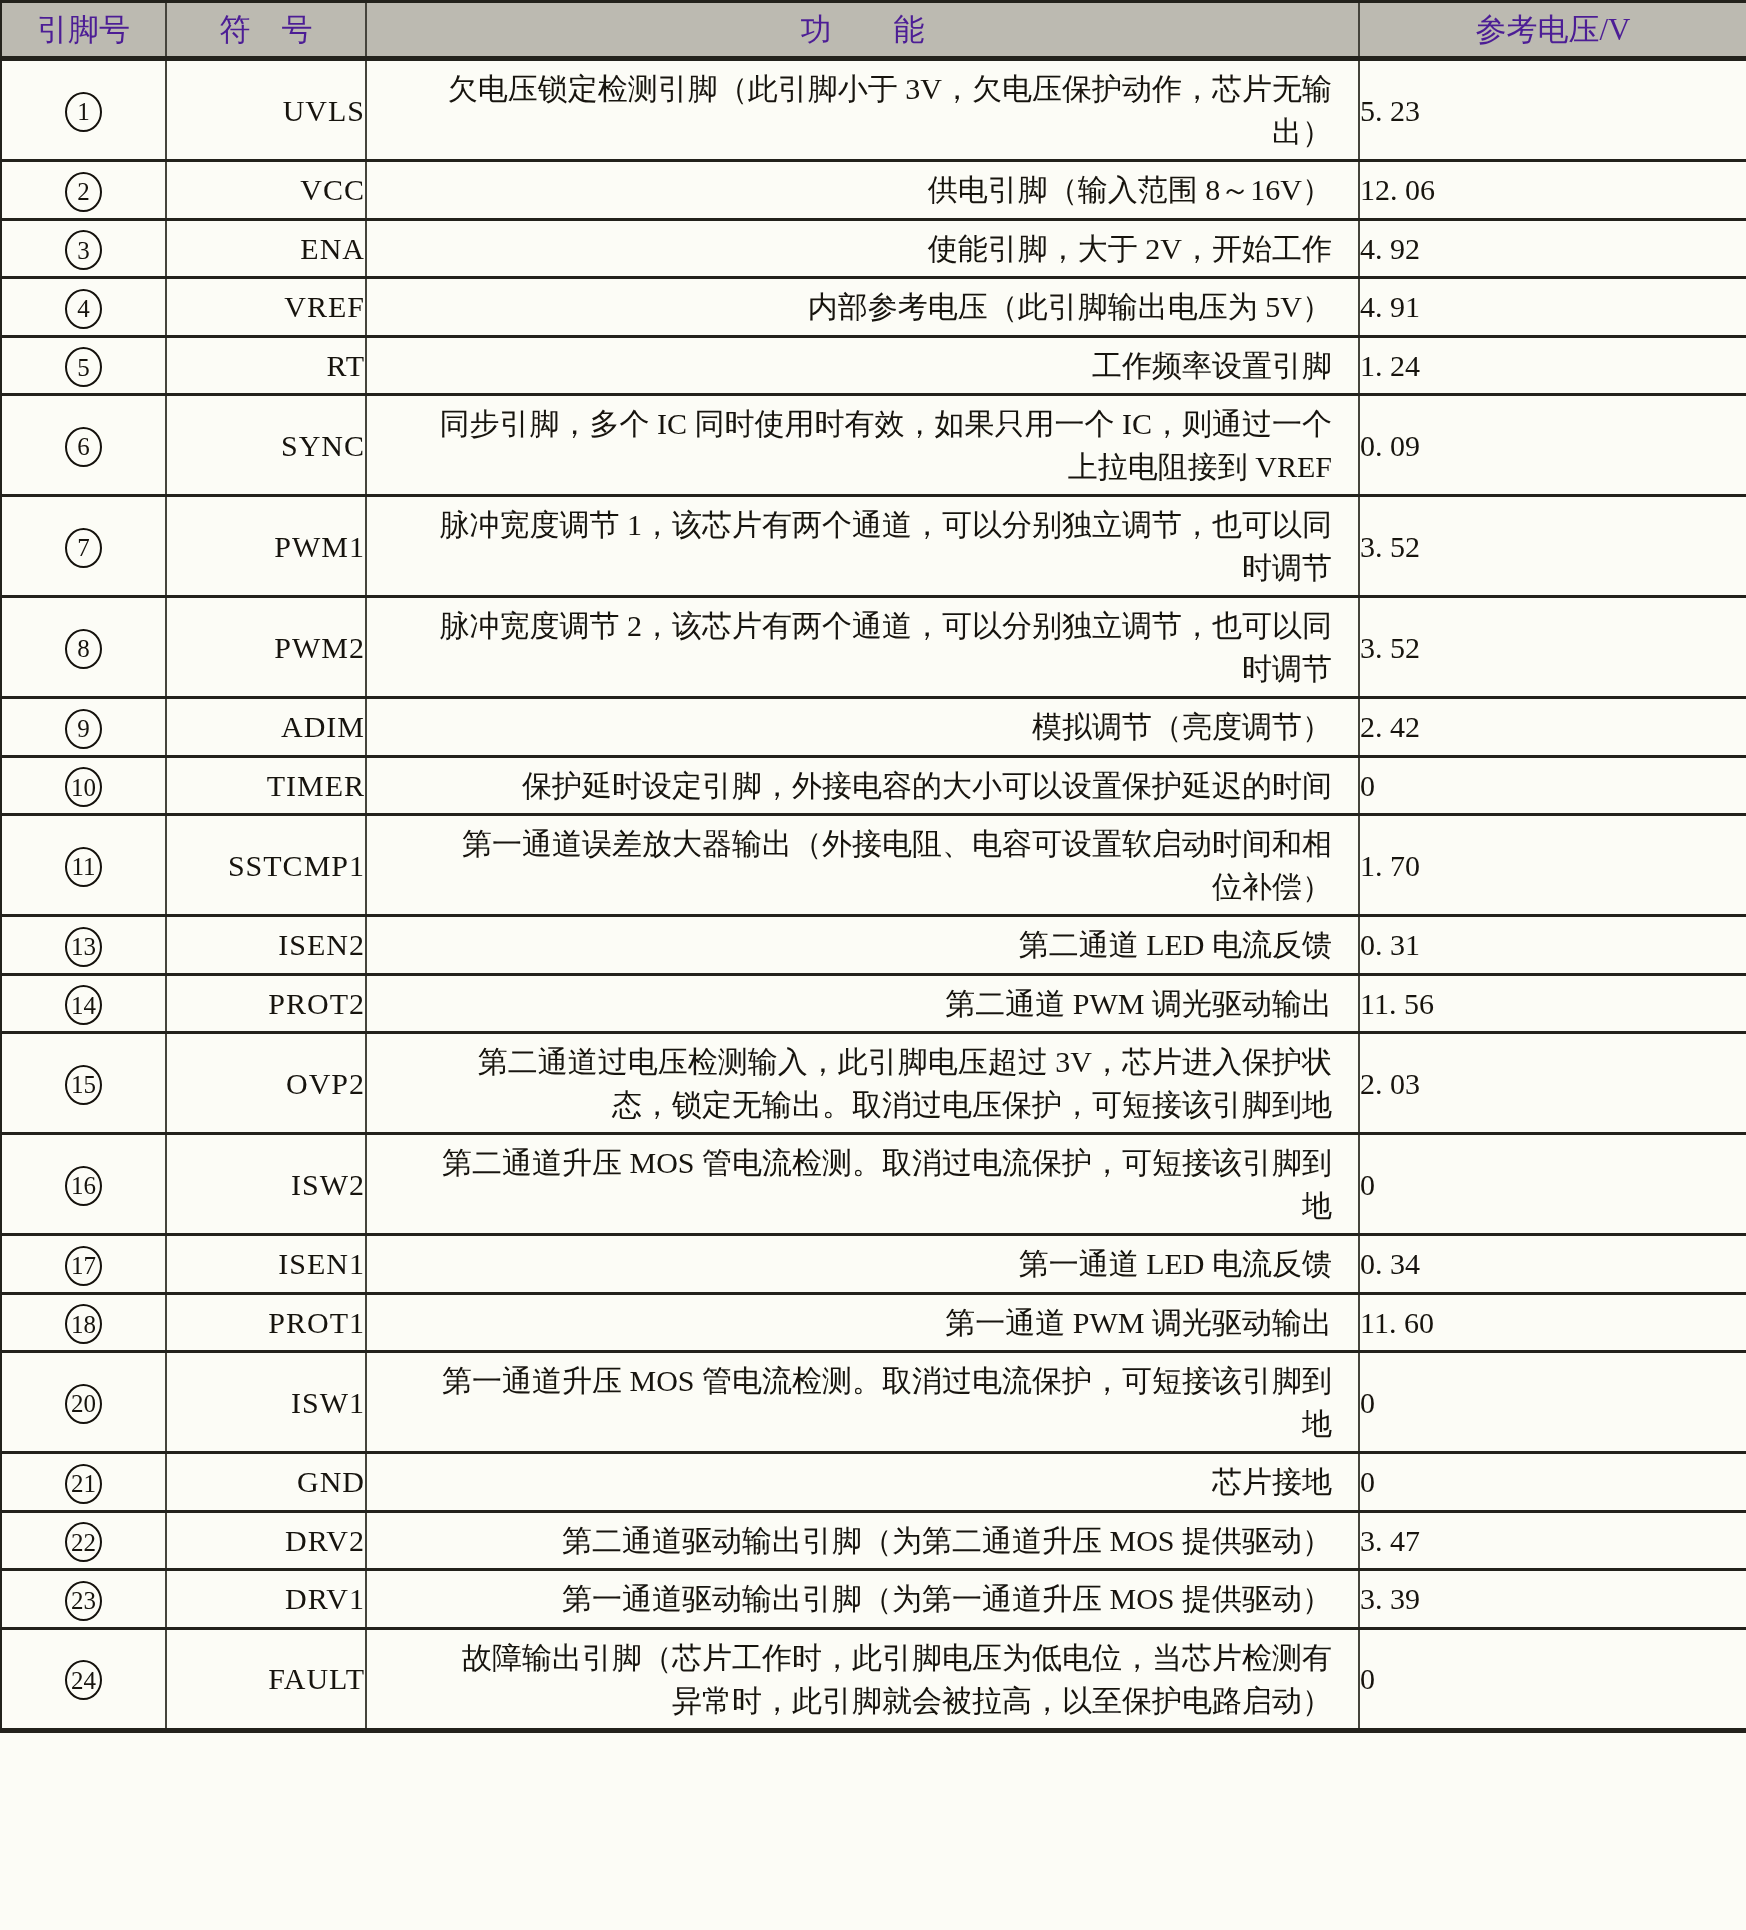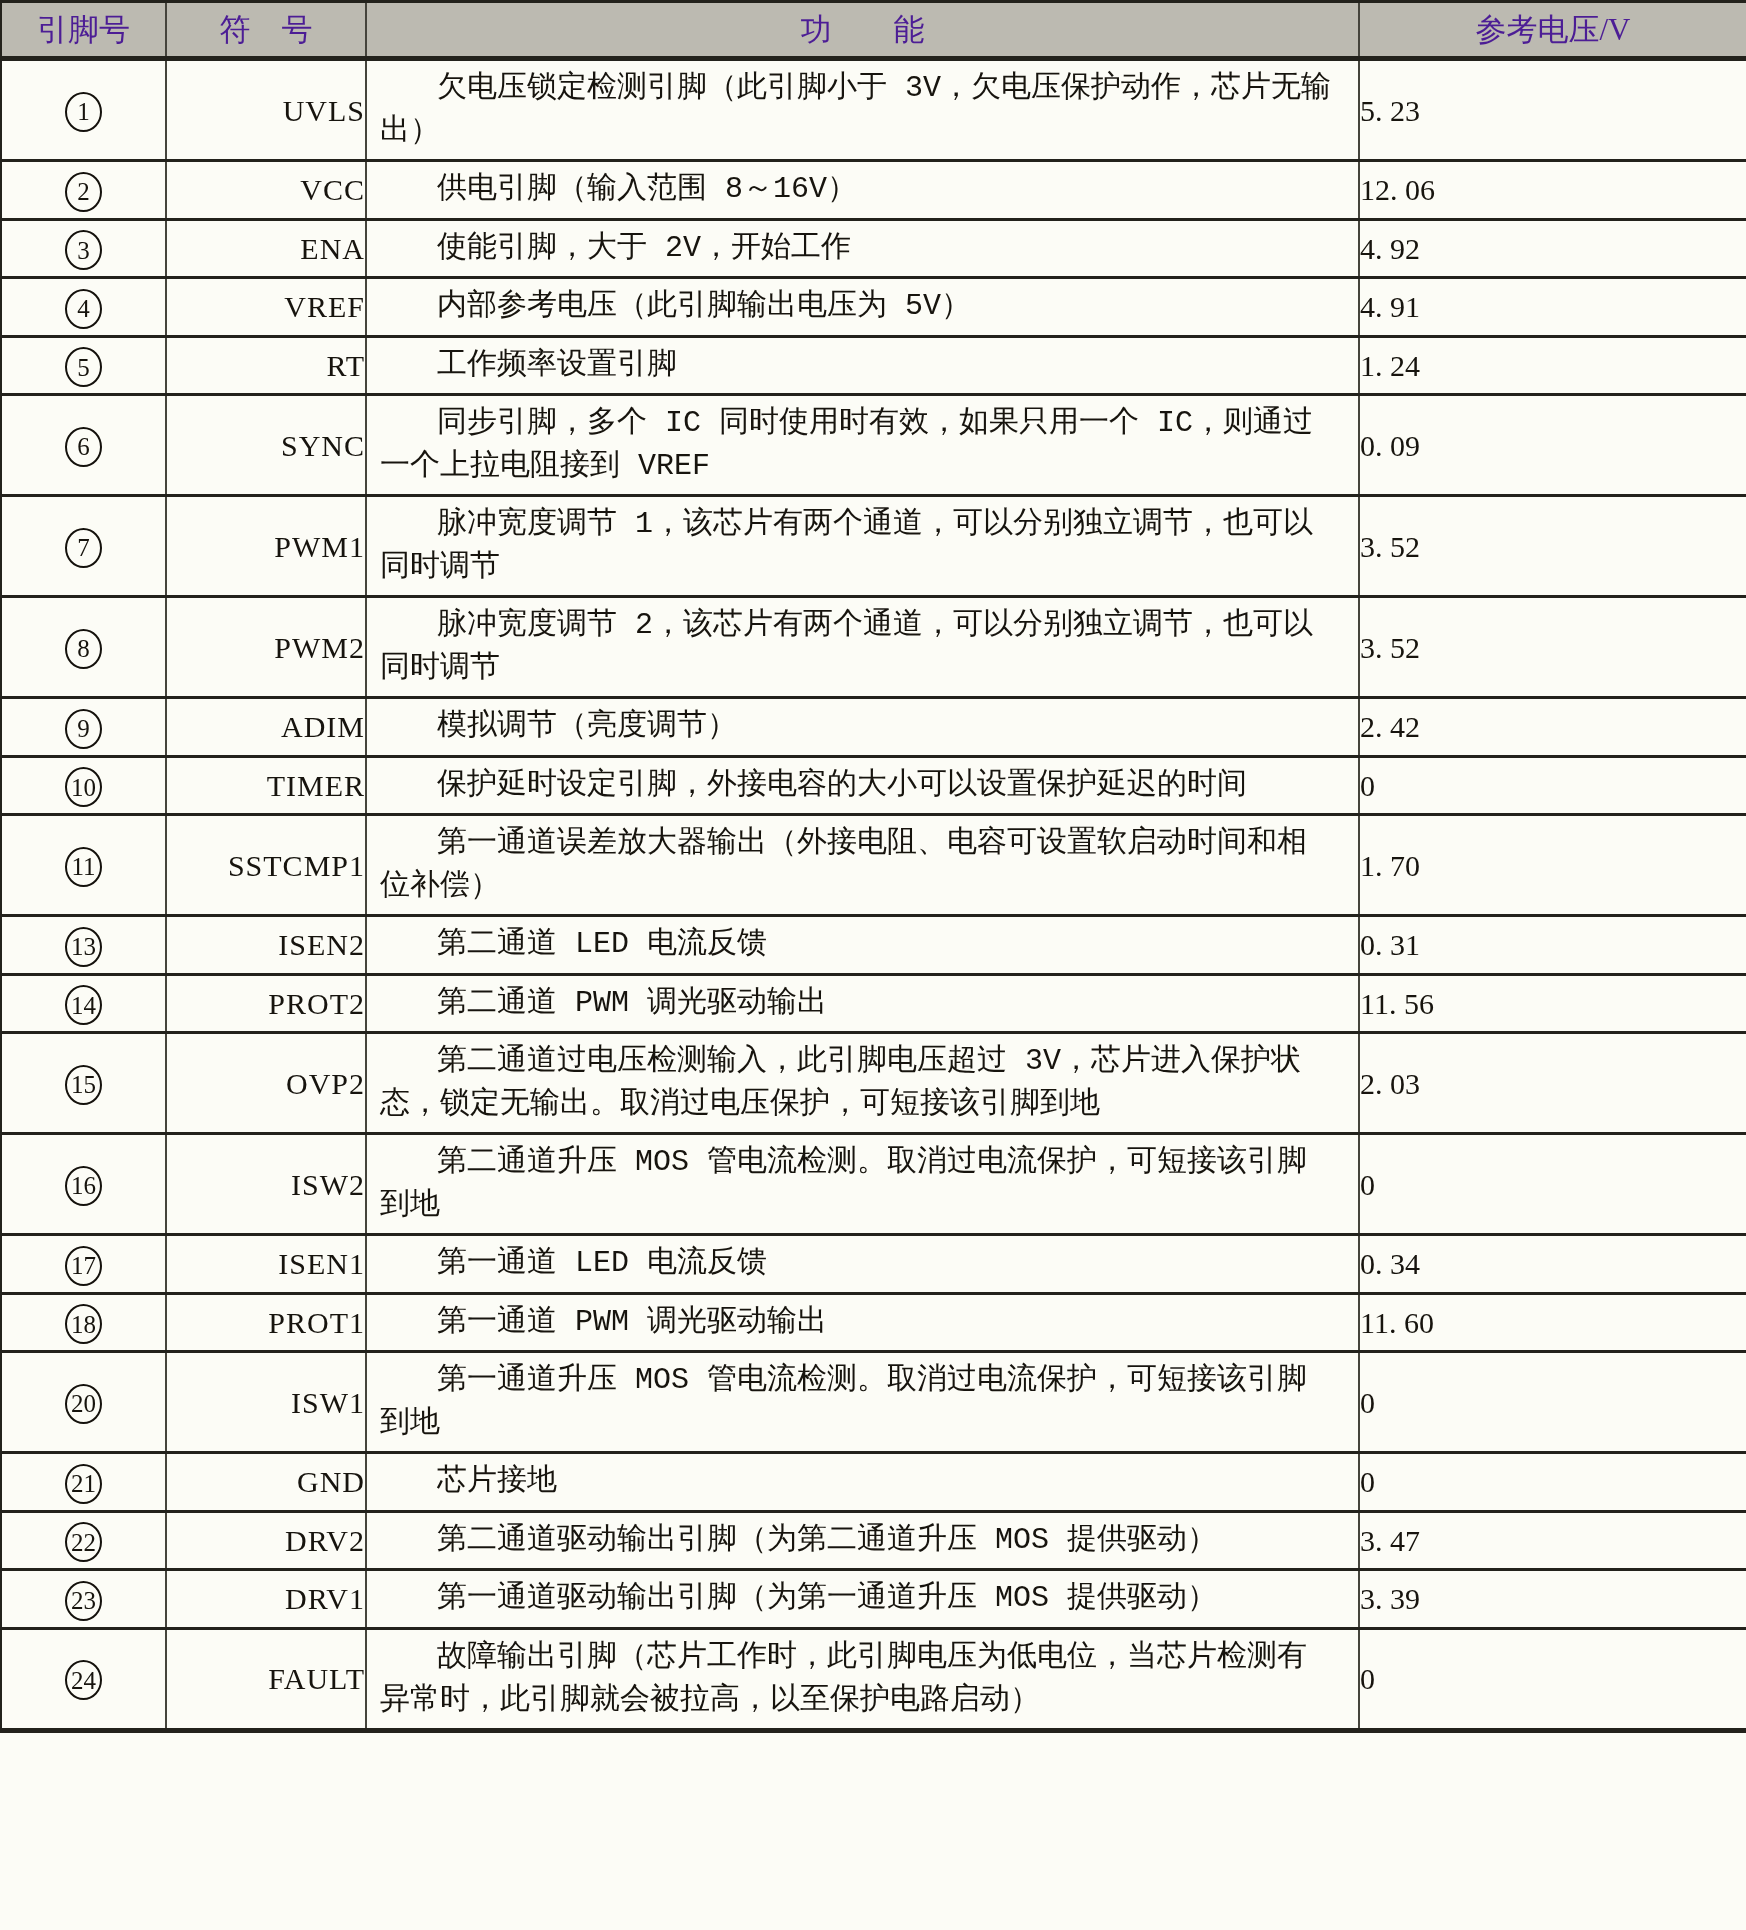--- a/index.html
+++ b/index.html
@@ -49,25 +49,24 @@
   tbody tr:first-child td { border-top: none; }
 
   th + th, td + td {
     border-left: 2px solid var(--line-mid, #45443c);
   }
 
   td.cell-pin  { text-align: center; }
   td.cell-sym  { text-align: right; letter-spacing: 1px; }
   td.cell-volt { text-align: left; margin-left: 16px; }
   td.cell-func {
-    text-align: left;
+    text-align: right;
     padding-left: 13px;
     padding-right: 26px;
     text-indent: 1.9em;
-    font-family: Liberation Mono, monospace;
   }
 
   .pin-circle {
     display: inline-flex;
     align-items: center;
     justify-content: center;
     width: 37px;
     height: 40px;
     border: 2.5px solid #14110c;
     border-radius: 50%;

